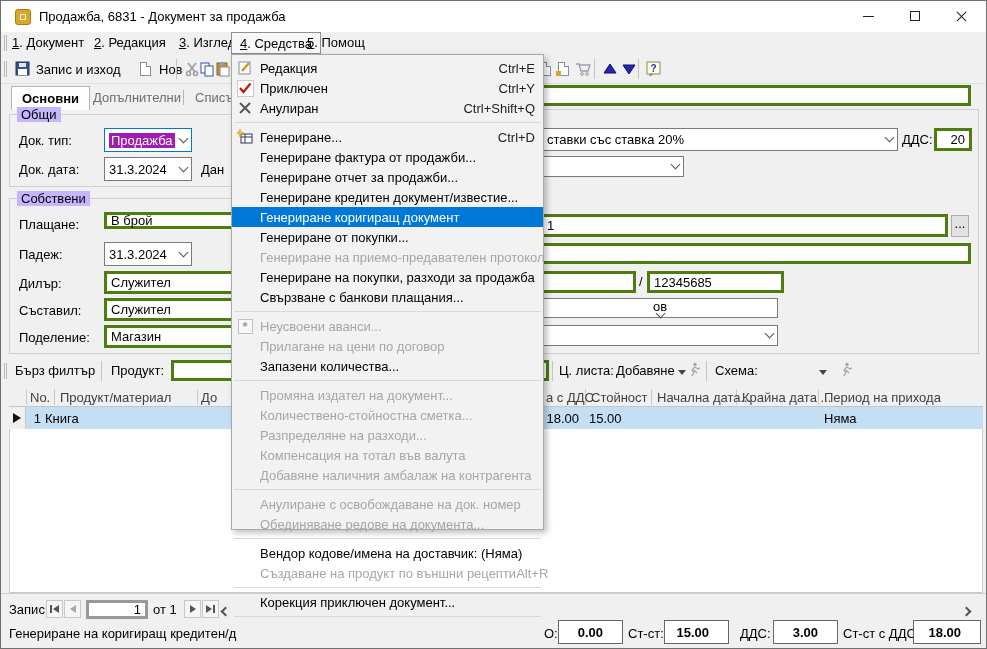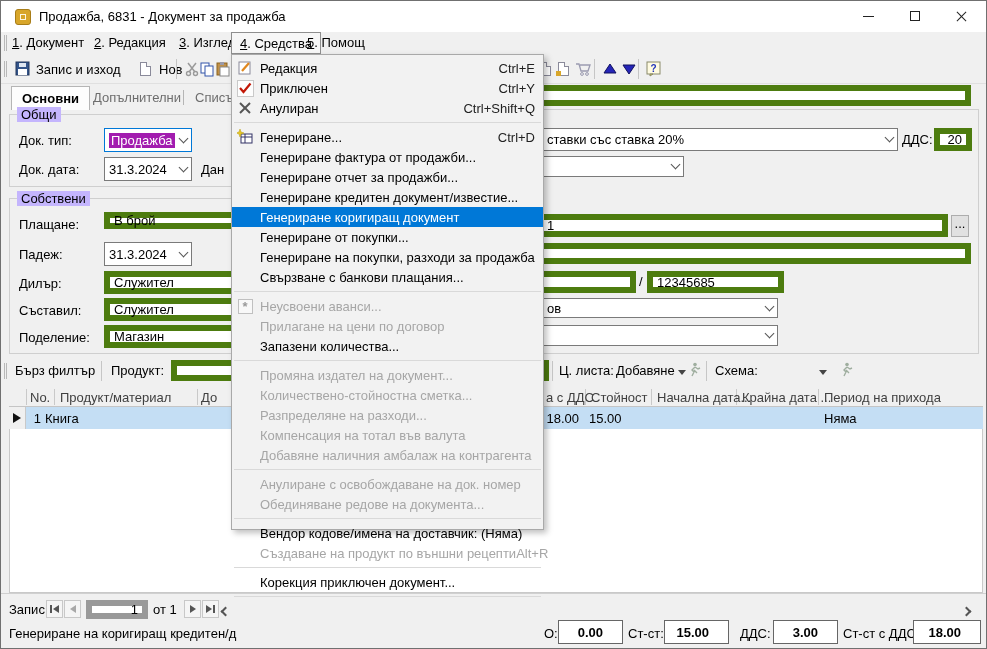--- a/index.html
+++ b/index.html
@@ -38,21 +38,21 @@
   .chip { position:absolute; width:5px; height:5px; }
 
   
   .tab { top:85px; height:24px; padding:4px 10px 0 10px; color:#6d6d6d; }
   .tab-active { background:#fdfdfd; border:1px solid #b5b5b5; border-bottom:none; font-weight:bold; color:#000; }
   .tabsep { top:89px; width:1px; height:15px; background:#b5b5b5; }
 
   
   .gbox { border:1px solid #cfcfcf; }
   .glabel { background:#c4b5fd; padding:0 4px; }
-  .field { background:#fff; border:6px solid #4d7c0f; display:flex; align-items:center; padding:0 4px; }
+  .field { background:#fff; border:3px solid #4d7c0f; display:flex; align-items:center; padding:0 4px; }
   .combo { background:#fff; border:1px solid #7a7a7a; display:flex; align-items:center; padding:0 4px; justify-content:space-between; }
   .combo-focus { border:1px solid #0078d7; }
   .selchip { background:#a21caf; color:#fff; padding:0 2px; }
   .cdown { width:7px; height:7px; border-right:1.5px solid #555; border-bottom:1.5px solid #555; transform:rotate(45deg); margin-top:-4px; flex:none; }
   .noleft { border-left:none; }
   .fdown { width:0; height:0; border-left:4px solid transparent; border-right:4px solid transparent; border-top:5px solid #444; display:inline-block; }
 
   
   #tbl-bg { left:8px; top:386px; width:974px; height:206px; background:#fff; border:1px solid #c9c9c9; }
   #tbl-header { left:8px; top:386px; width:974px; height:20px; background:#f0f0f0; border-bottom:1px solid #c5c5c5; }
@@ -273,21 +273,21 @@
   <div class="abs field noleft" style="left:542px;top:213px;width:405px;height:23px;">
       <span>1</span>
     </div>
   <div class="abs" style="left:950px;top:214px;width:18px;height:22px;background:#e1e1e1;border:1px solid #adadad;text-align:center;"><span>...</span></div>
   <div class="abs field noleft" style="left:542px;top:242px;width:428px;height:21px;"></div>
   <div class="abs field noleft" style="left:542px;top:270px;width:93px;height:22px;"></div>
   <div class="abs" style="left:638px;top:273px;">/</div>
   <div class="abs field" style="left:646px;top:270px;width:137px;height:22px;">
       <span>12345685</span>
     </div>
-  <div class="abs combo noleft" style="left:542px;top:297px;width:235px;height:20px;">
+  <div class="abs combo noleft" style="left:542px;top:297px;width:235px;height:20px;flex-direction:column;">
     <span>ов</span>
       <span class="cdown"></span>
   </div>
   <div class="abs combo noleft" style="left:542px;top:324px;width:235px;height:21px;">
     <span></span>
       <span class="cdown"></span>
   </div>
 
   <div class="abs grip" style="left:3px;top:362px;"></div>
   <div class="abs flatlbl" style="left:14px;"><span>Бърз филтър</span></div>
@@ -442,20 +442,24 @@
         <span class="mis"></span>
       </div>
     <div class="mi hl">
         <span class="mil">Генериране коригиращ документ</span>
         <span class="mis"></span>
       </div>
     <div class="mi">
         <span class="mil">Генериране от покупки...</span>
         <span class="mis"></span>
       </div>
+    <div class="mi dis">
+        <span class="mil">Генериране на приемо-предавателен протокол</span>
+        <span class="mis"></span>
+      </div>
     <div class="mi">
         <span class="mil">Генериране на покупки, разходи за продажба</span>
         <span class="mis"></span>
       </div>
     <div class="mi">
         <span class="mil">Свързване с банкови плащания...</span>
         <span class="mis"></span>
       </div>
     <div class="msep">
         <i></i>

